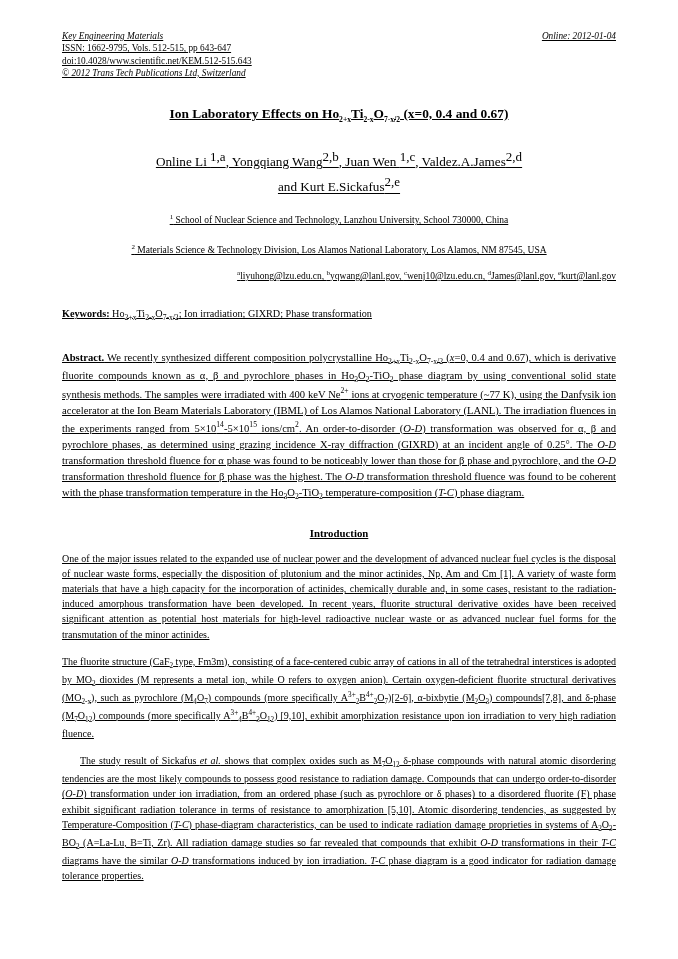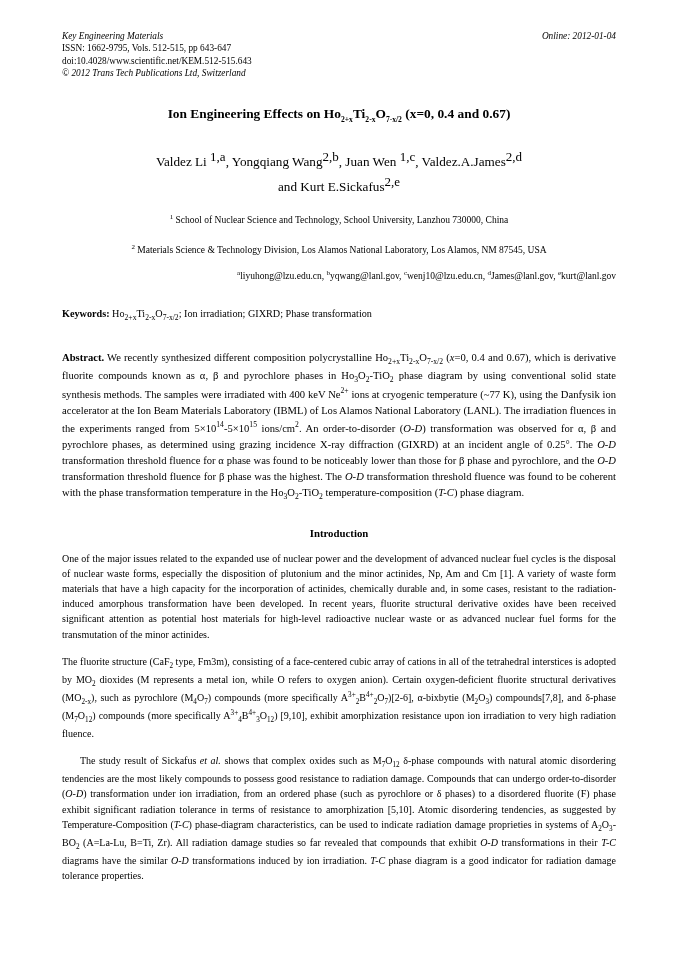--- a/index.html
+++ b/index.html
@@ -14,20 +14,21 @@
     color: #000000;
     position: relative;
     overflow: hidden;
   }
   .page {
     box-sizing: border-box;
     width: 678px;
     height: 849px;
     padding: 30px 62px 19px 62px;
     position: relative;
+    text-decoration: underline;
   }
   .hdr {
     display: flex;
     justify-content: space-between;
     align-items: flex-start;
     font-size: 9.3px;
     line-height: 1.32;
   }
   .hdr-left { font-style: italic; }
   .hdr-left .nonital { font-style: normal; }
@@ -100,34 +101,34 @@
     <div class="hdr-left">
       <div>Key Engineering Materials</div>
       <div class="nonital">ISSN: 1662-9795, Vols. 512-515, pp 643-647</div>
       <div class="nonital">doi:10.4028/www.scientific.net/KEM.512-515.643</div>
       <div>© 2012 Trans Tech Publications Ltd, Switzerland</div>
     </div>
     <div class="hdr-right">Online: 2012-01-04</div>
   </div>
 
   <div class="title">
-    <span>Ion Engineering Effects on Ho</span><span class="sub">2+x</span><span>Ti</span><span class="sub">2-x</span><span>O</span><span class="sub">7-x/2</span><span> (x=0, 0.4 and 0.67)</span>
+    <span>Ion Laboratory Effects on Ho</span><span class="sub">2+x</span><span>Ti</span><span class="sub">2-x</span><span>O</span><span class="sub">7-x/2</span><span> (x=0, 0.4 and 0.67)</span>
   </div>
 
   <div class="authors">
     <div>
-      <span>Valdez Li </span><span class="sup">1,a</span><span>, Yongqiang Wang</span><span class="sup">2,b</span><span>, Juan Wen </span><span class="sup">1,c</span><span>, Valdez.A.James</span><span class="sup">2,d</span>
+      <span>Online Li </span><span class="sup">1,a</span><span>, Yongqiang Wang</span><span class="sup">2,b</span><span>, Juan Wen </span><span class="sup">1,c</span><span>, Valdez.A.James</span><span class="sup">2,d</span>
     </div>
     <div>
       <span>and Kurt E.Sickafus</span><span class="sup">2,e</span>
     </div>
   </div>
 
   <div class="affil">
-    <span class="sup">1</span><span> School of Nuclear Science and Technology, School University, Lanzhou 730000, China</span>
+    <span class="sup">1</span><span> School of Nuclear Science and Technology, Lanzhou University, School 730000, China</span>
   </div>
   <div class="affil affil2">
     <span class="sup">2</span><span> Materials Science &amp; Technology Division, Los Alamos National Laboratory, Los Alamos, NM 87545, USA</span>
   </div>
 
   <div class="emails">
     <span class="sup">a</span><span>liyuhong@lzu.edu.cn, </span><span class="sup">b</span><span>yqwang@lanl.gov, </span><span class="sup">c</span><span>wenj10@lzu.edu.cn, </span><span class="sup">d</span><span>James@lanl.gov, </span><span class="sup">e</span><span>kurt@lanl.gov</span>
   </div>
 
   <div class="keywords">

